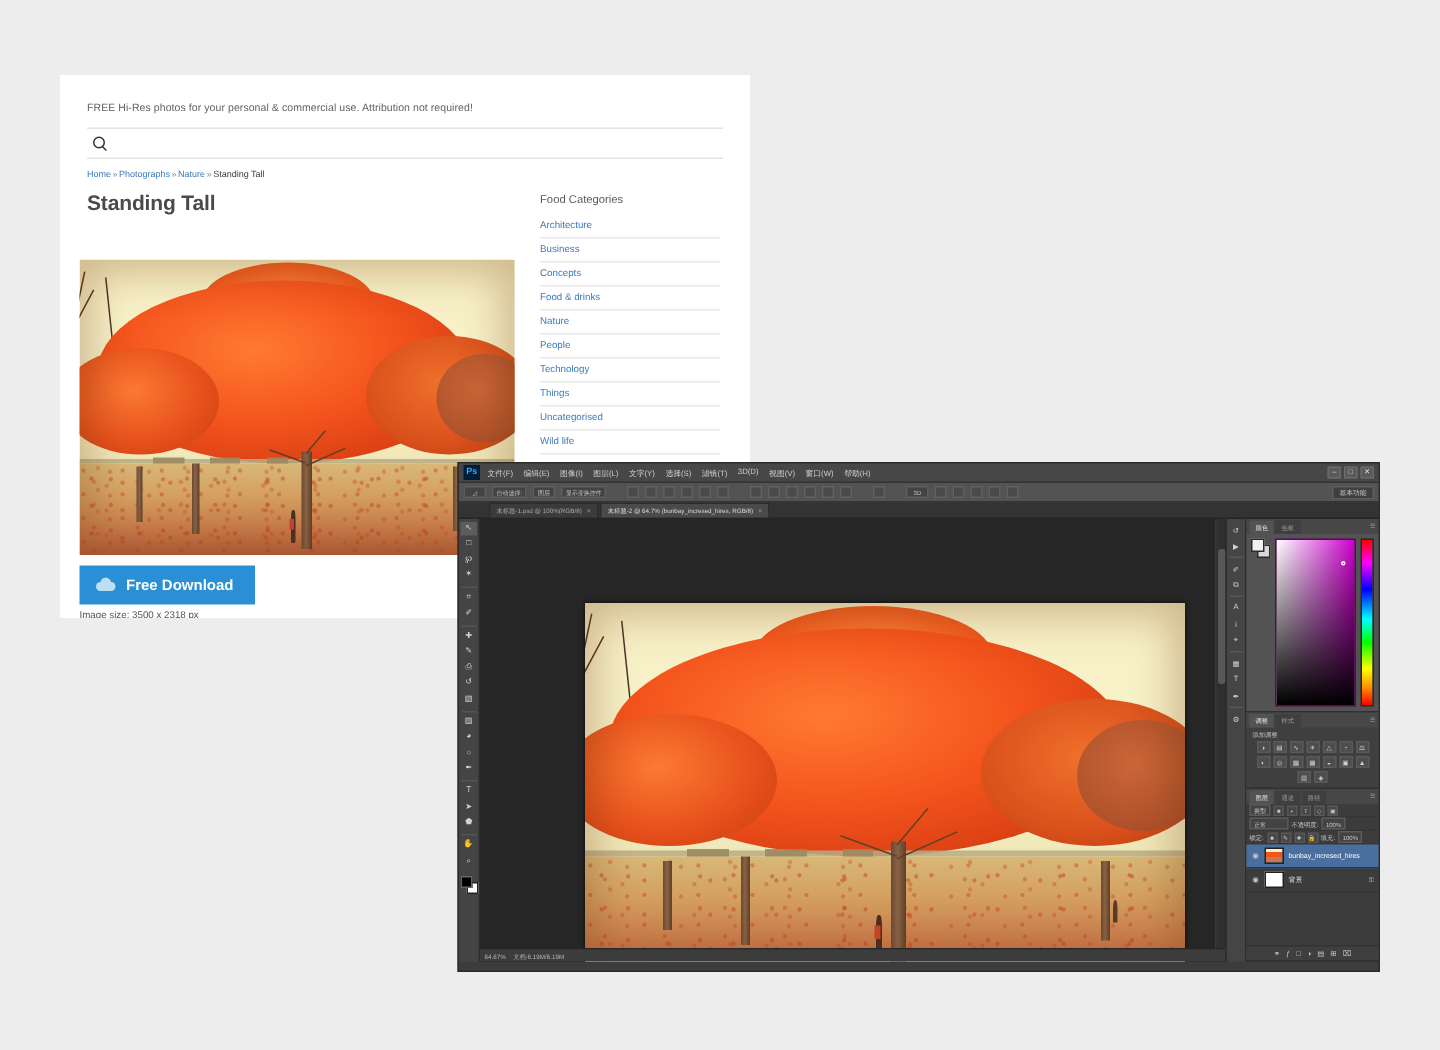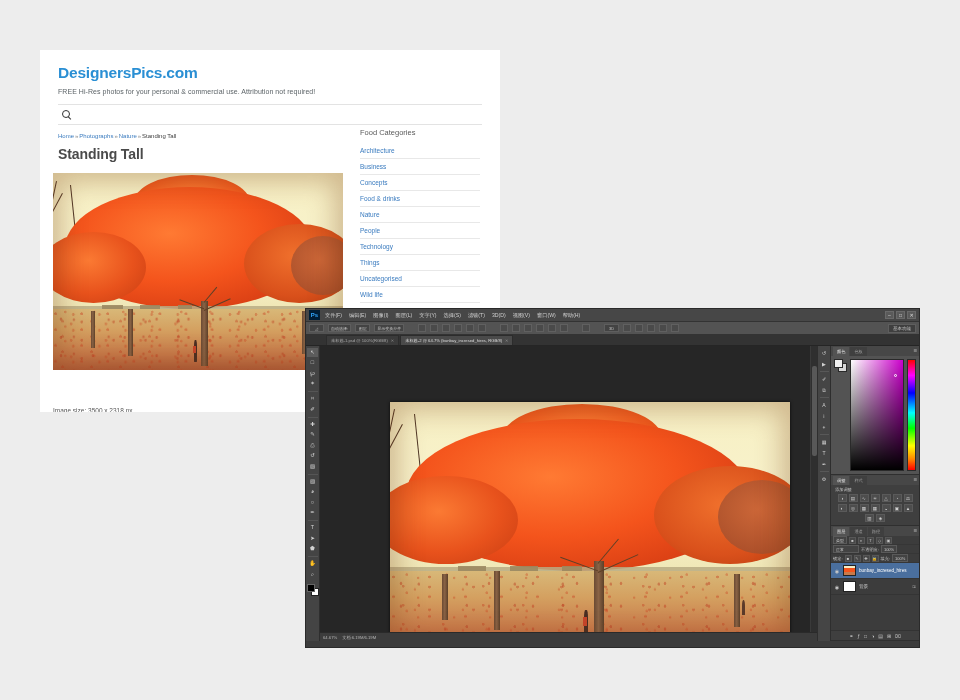--- a/index.html
+++ b/index.html
@@ -319,21 +319,20 @@
     box-shadow: inset 0 0 26px 9px rgba(120,60,20,.30); pointer-events: none; }
   .bare-branch { position: absolute; background: #4d3424; transform-origin: top left; }
 </style>
 </head>
 <body>
 
 <div id="root">
 
   <div class="webpage">
     <div class="wp-inner">
-      <div class="site-title">DesignersPics.com</div>
       <div class="site-tagline">FREE Hi-Res photos for your personal &amp; commercial use. Attribution not required!</div>
 
       <div class="searchbar">
         <span class="search-ico"></span>
         <input class="search-input" type="text" placeholder="" style="">
       </div>
 
       <div class="breadcrumb">
         <a href="#">Home</a><span class="sep">»</span><a href="#">Photographs</a><span class="sep">»</span><a href="#">Nature</a><span class="sep">»</span><span class="cur">Standing Tall</span>
       </div>
@@ -363,20 +362,24 @@
           <div class="branch" style="left:52%;bottom:30%;width:10%;height:1.2px;transform:rotate(-24deg);"></div>
           <div class="branch" style="left:52%;bottom:31%;width:9%;height:1.2px;transform:rotate(200deg);"></div>
           <div class="branch" style="left:52%;bottom:34%;width:7%;height:1px;transform:rotate(-50deg);"></div>
           <div class="person"></div>
           <div class="person2"></div>
           <div class="vignette"></div>
         </div>
       </div>
 
       <div class="dl-row">
+        <button class="dl-btn">
+          <span class="cloud-ico"></span>
+          <span>Free Download</span>
+        </button>
         <span class="credit">Photography by:</span>
       </div>
       <div class="imgsize">Image size: 3500 x 2318 px</div>
 
       <div style="position:absolute;left:320px;top:78px;width:120px;">
         <div style="font-size:7.5px;color:#5a5a5a;margin-bottom:6px;">Food Categories</div>
         <div id="cat-list">
             <div style="font-size: 6.5px; color: rgb(58, 123, 191); padding: 4px 0px; border-bottom: 1px solid rgb(232, 232, 232);">Architecture</div>
             <div style="font-size: 6.5px; color: rgb(58, 123, 191); padding: 4px 0px; border-bottom: 1px solid rgb(232, 232, 232);">Business</div>
             <div style="font-size: 6.5px; color: rgb(58, 123, 191); padding: 4px 0px; border-bottom: 1px solid rgb(232, 232, 232);">Concepts</div>

